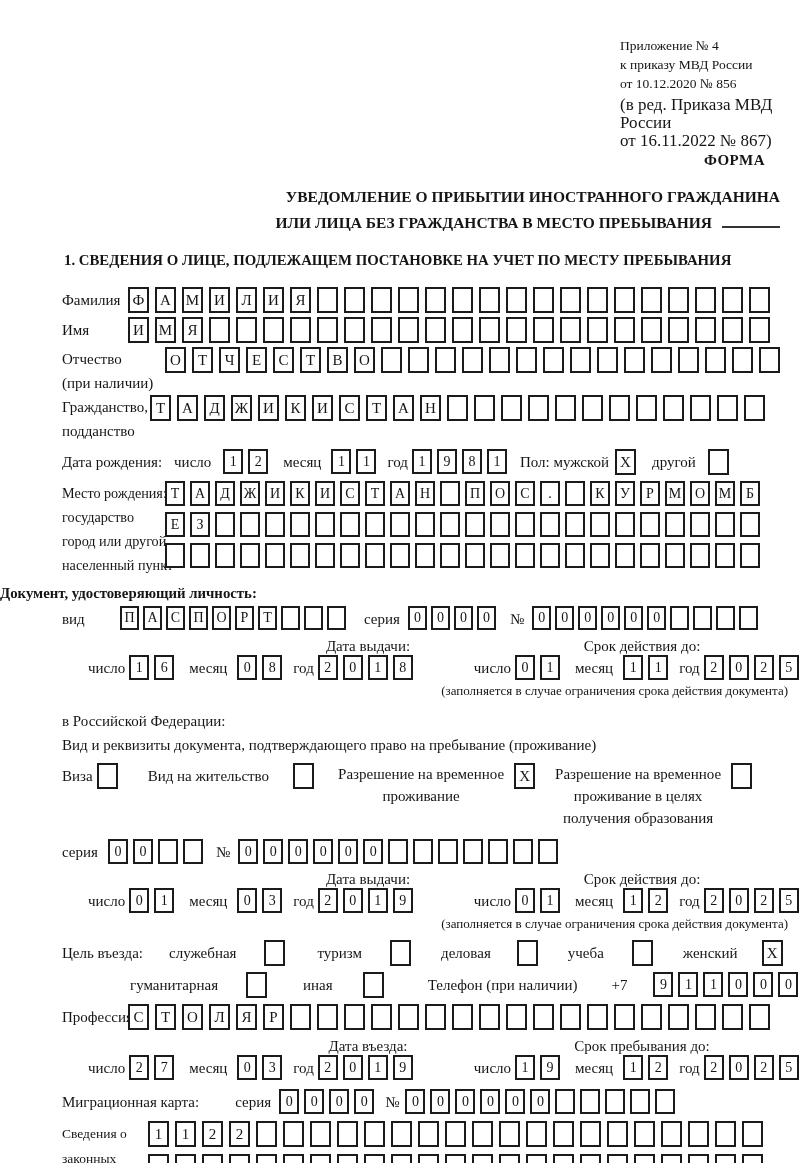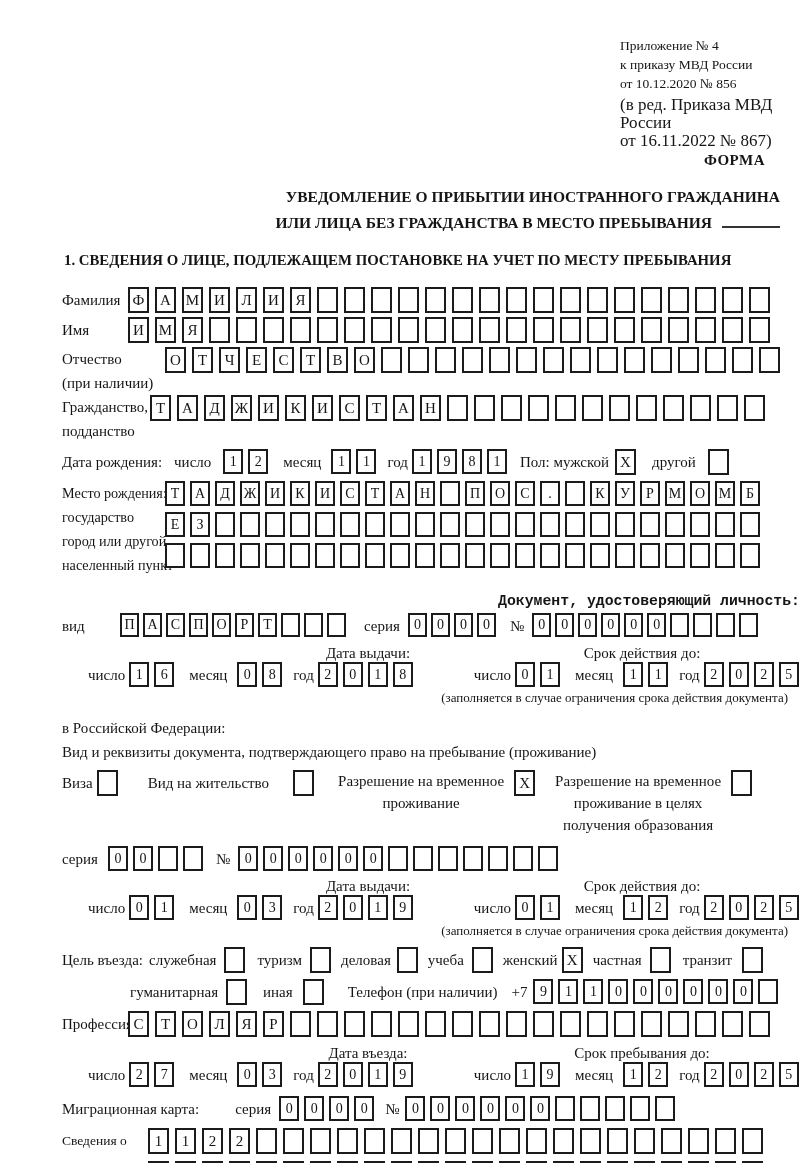--- a/index.html
+++ b/index.html
@@ -28,36 +28,36 @@
   
   .boxes{ display:inline-flex; flex-wrap:nowrap;}
   .cell{ box-sizing:border-box; border:2px solid #1b1b1b; text-align:center; background:#fff; font-family:"Liberation Serif",serif;}
   .lg .cell{ width:21px; height:26px; margin-right:6px; font-size:15px; line-height:22px;}
   .md .cell{ width:20px; height:25px; margin-right:5px; font-size:14px; line-height:21px;}
   .sm .cell{ width:19px; height:24px; margin-right:4px; font-size:14px; line-height:20px;}
   
   .bp-labels{ width:103px; font-size:14.2px; line-height:24px;}
   .bp-rows .boxes{ display:flex; margin-bottom:6px;}
   
-  .cheading{ text-align:right; font-weight:bold; font-size:14.8px; margin-top:16px;font-family:Liberation Mono, monospace;}
+  .cheading{ text-align:left; font-weight:bold; font-size:14.8px; margin-top:8px;}
   
   .cols{ display:flex; margin-left:88px;}
   .col-l{ width:352px;}
   .col-r{ flex:1; padding-left:56px;}
   .hdr-l{ text-align:center; padding-left:104px; font-size:15px;}
   .hdr-r{ text-align:center; font-size:15px; padding-left:0; padding-right:60px;}
   .dgroup{ display:flex; align-items:flex-start; white-space:nowrap;}
   .noteline{ text-align:right; margin:2px 12px 0 62px; font-size:13px;}
   
   .intro{ margin:10px 0 0 62px; font-size:15px; line-height:24px;}
   .optrow{ display:flex; align-items:flex-start; margin:6px 0 0 62px;}
   .opt{ display:flex; align-items:flex-start;}
   .optlines{ text-align:center; font-size:15px; line-height:22px;}
   
-  .prow{ display:flex; align-items:flex-start; margin-left:62px; white-space:nowrap;}
+  .prow{ display:flex; align-items:flex-start; margin-left:62px; white-space:nowrap;gap:20px;}
   
   .reps-labels{ width:86px; font-size:13.5px; line-height:25px;}
   .reps-rows .boxes{ display:flex; margin-bottom:7px;}
 </style>
 </head>
 <body>
 
 <div class="page">
 
   <div class="ref">

